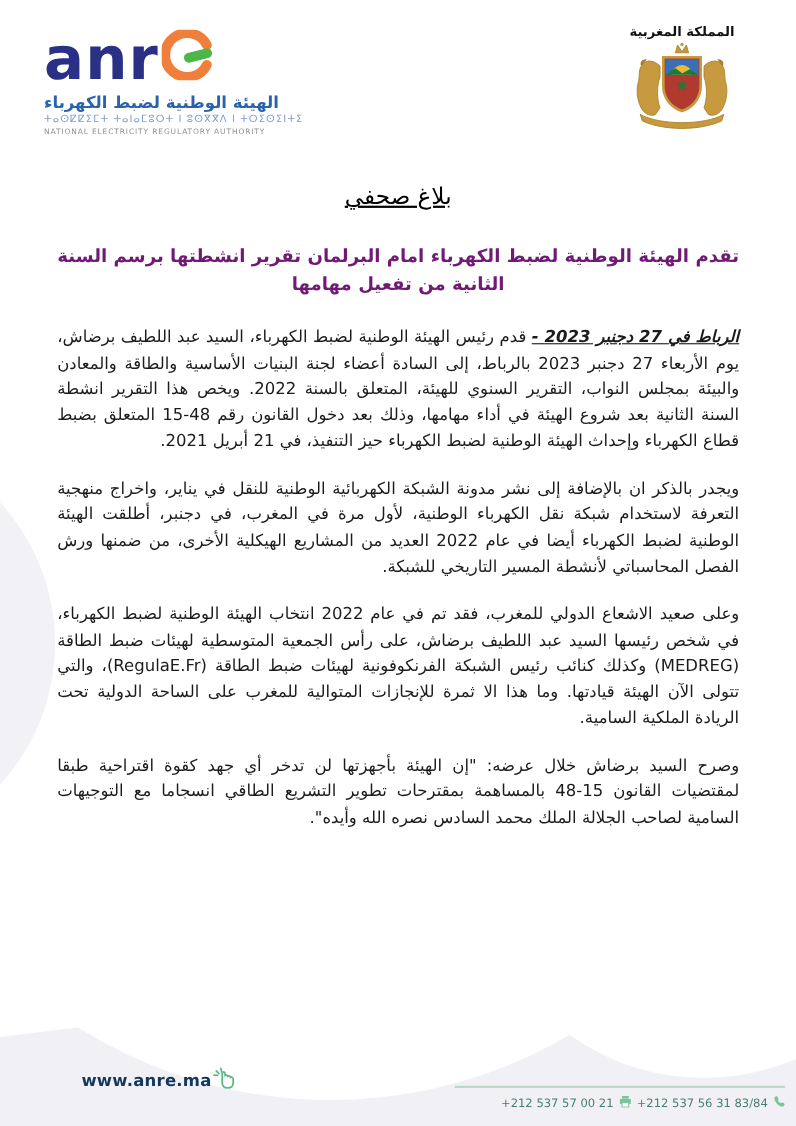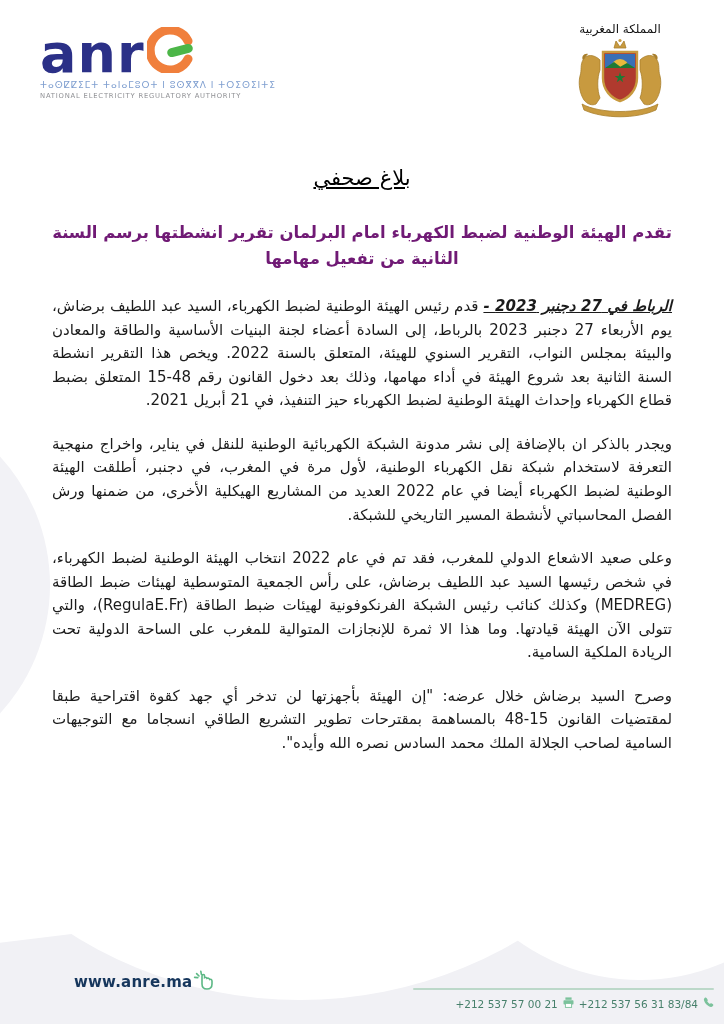--- a/index.html
+++ b/index.html
@@ -32,21 +32,21 @@
   .logo-wordmark { display:flex; align-items:flex-end; height:52px; }
   .logo-anr {
     font-size:54px; font-weight:bold; color:#2b3087; letter-spacing:1px;
     line-height:48px; font-family:"DejaVu Sans", sans-serif;
   }
   .logo-e { margin-left:2px; margin-bottom:1px; }
   .logo-arabic { margin-top:6px; font-size:15px; font-weight:bold; color:#2a63ad; direction:rtl; }
   .logo-tifinagh { margin-top:2px; font-size:9px; color:#7f9fd0; letter-spacing:1px; }
   .logo-english { margin-top:2px; font-size:6.8px; color:#8f9094; letter-spacing:0.8px; }
   .arms-block { display:flex; flex-direction:column; align-items:center; width:120px; margin-top:-4px; }
-  .kingdom-label { font-size:12px; font-weight:normal; color:#111111; direction:rtl; margin-bottom:2px; }
+  .kingdom-label { font-size:12px; font-weight:bold; color:#111111; direction:rtl; margin-bottom:2px; }
   
   .title {
     position:relative; z-index:1; margin-top:42px; text-align:center;
     font-size:21px; font-weight:normal; color:#000000;
     text-decoration:underline; direction:rtl;
   }
   .subtitle {
     position:relative; z-index:1; margin:30px auto 0 auto; max-width:625px;
     text-align:center; font-size:16.5px; font-weight:bold; color:#701a75;
     line-height:1.55; direction:rtl;
@@ -88,20 +88,21 @@
     <div class="logo-block">
       <div class="logo-wordmark">
         <span class="logo-anr">anr</span>
         <span class="logo-e">
           <svg width="46" height="46" viewBox="0 0 46 46">
             <path d="M 41 14 A 20 20 0 1 0 41 32" fill="none" stroke="#f07f3c" stroke-width="9" stroke-linecap="round"></path>
             <rect x="20" y="19" width="26" height="9" rx="4.5" fill="#4cb648" transform="rotate(-14 33 23.5)"></rect>
           </svg>
         </span>
       </div>
+      <div class="logo-arabic">الهيئة الوطنية لضبط الكهرباء</div>
       <div class="logo-tifinagh">ⵜⴰⵙⵇⵇⵉⵎⵜ ⵜⴰⵏⴰⵎⵓⵔⵜ ⵏ ⵓⵙⴳⴳⴷ ⵏ ⵜⵔⵉⵙⵉⵏⵜⵉ</div>
       <div class="logo-english">NATIONAL ELECTRICITY REGULATORY AUTHORITY</div>
     </div>
 
     <div class="arms-block">
       <div class="kingdom-label">المملكة المغربية</div>
       <span>
         <svg width="100" height="82" viewBox="0 0 100 82">
 
           <path d="M44 10 L46 3 L50 9 L54 3 L56 10 Z" fill="#c89a3f" stroke="#a87f2c" stroke-width="0.8"></path>

